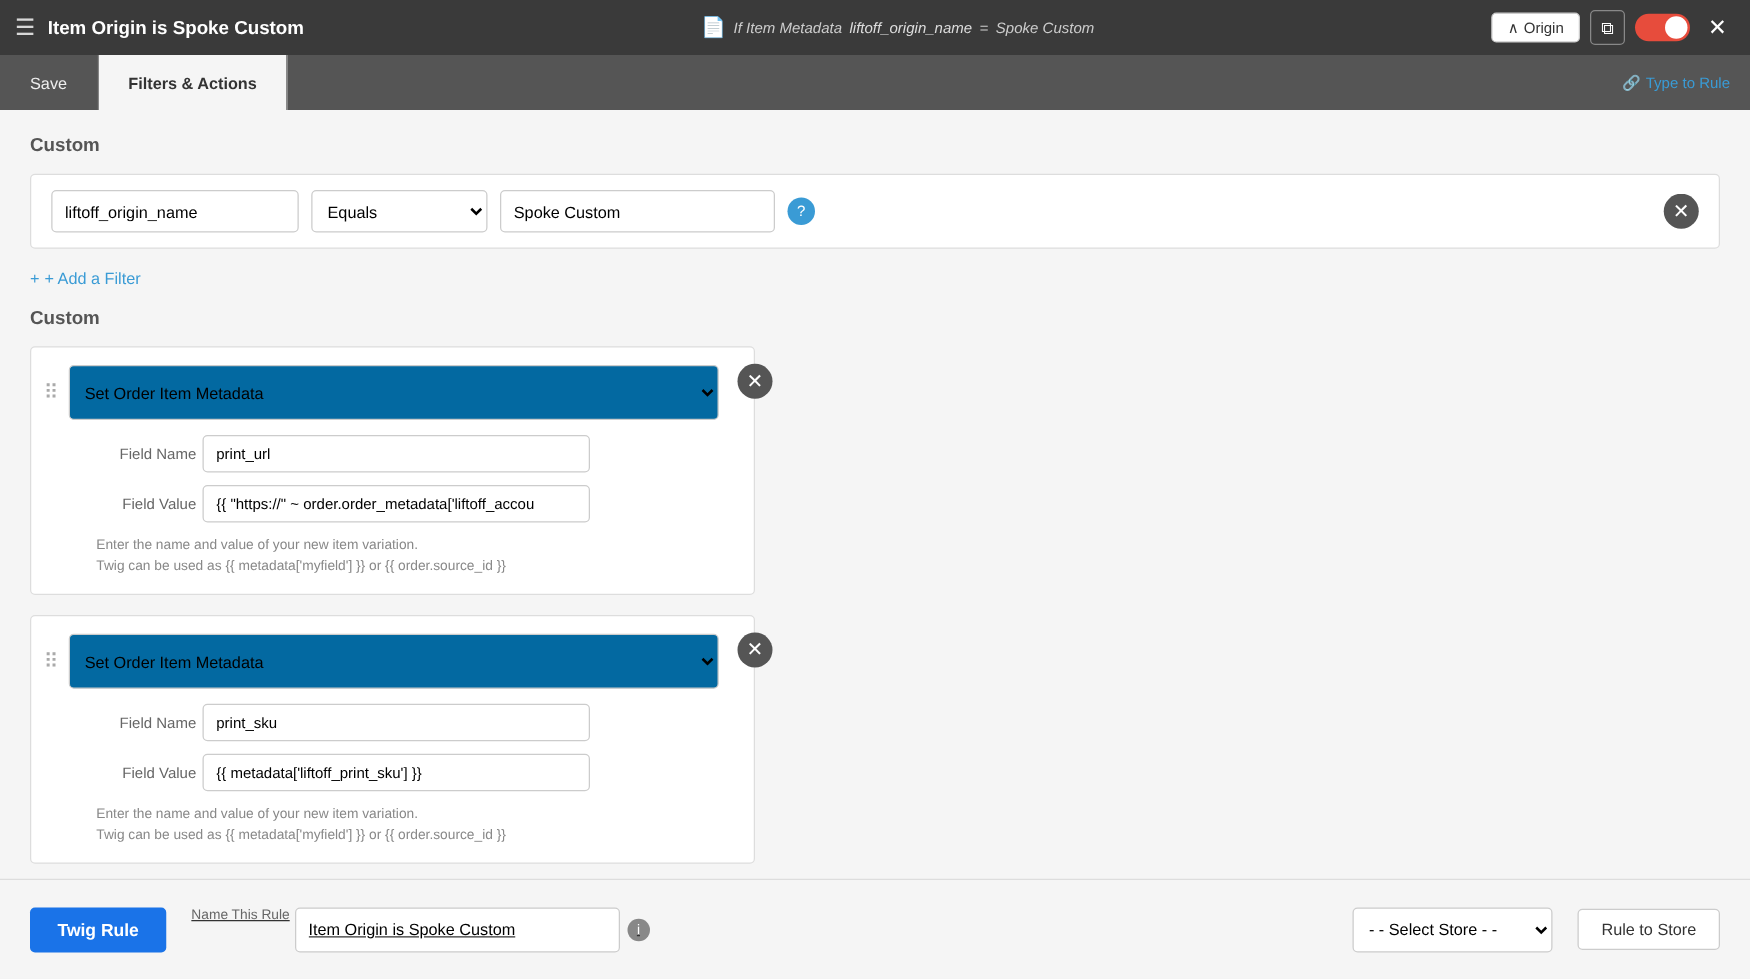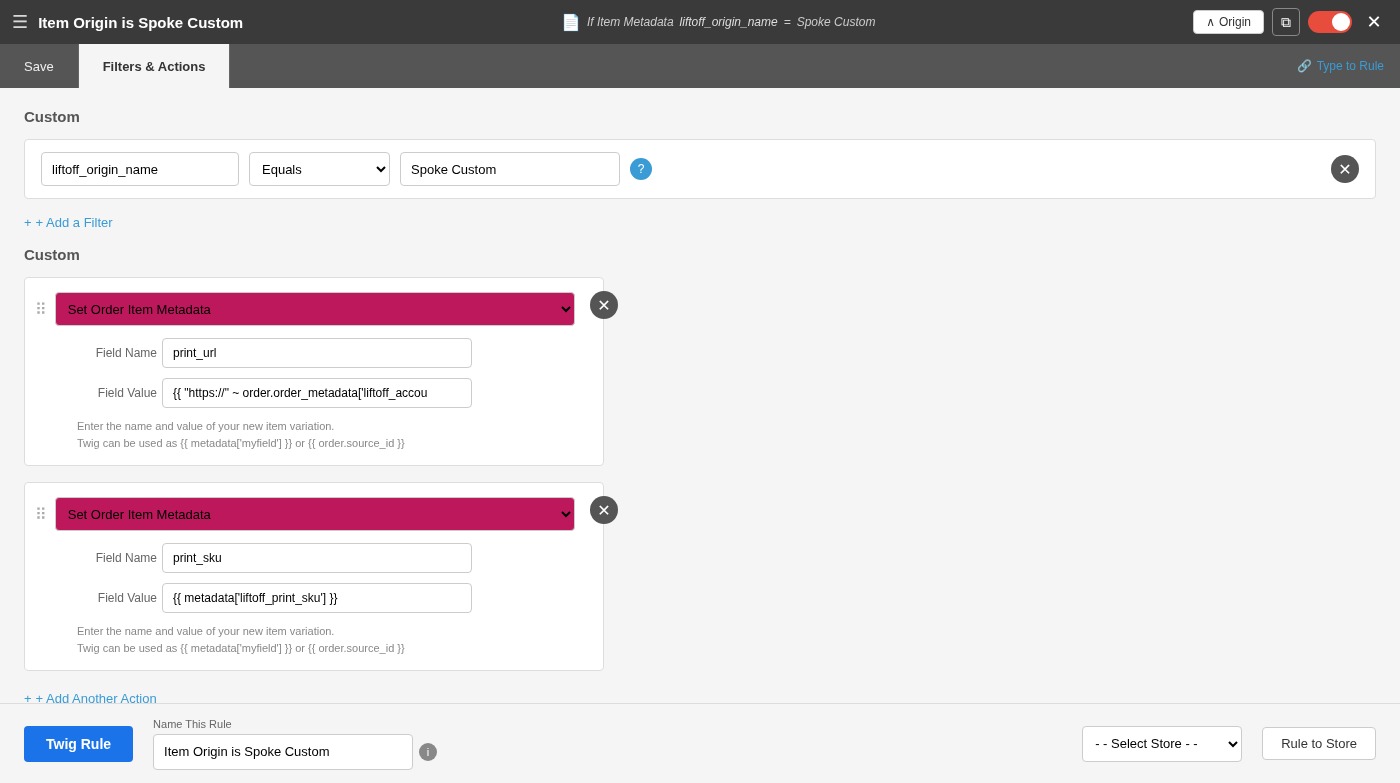--- a/index.html
+++ b/index.html
@@ -48,32 +48,32 @@
     .help-icon { width: 22px; height: 22px; background: #3a9bd5; border-radius: 50%; color: #fff; font-size: 12px; display: flex; align-items: center; justify-content: center; cursor: pointer; flex-shrink: 0; }
     .filter-spacer { flex: 1; }
     .remove-btn { width: 28px; height: 28px; background: #555; border-radius: 50%; color: #fff; font-size: 16px; display: flex; align-items: center; justify-content: center; cursor: pointer; flex-shrink: 0; border: none; }
 
     .add-link { color: #3a9bd5; font-size: 13px; cursor: pointer; display: inline-flex; align-items: center; gap: 4px; margin-top: 4px; margin-bottom: 16px; }
 
     
     .action-card { background: #fff; border: 1px solid #ddd; border-radius: 4px; padding: 14px 16px 14px 0; margin-bottom: 14px; position: relative; }
     .action-header { display: flex; align-items: center; gap: 8px; padding: 0 12px 0 10px; margin-bottom: 12px; }
     .drag-handle { color: #aaa; font-size: 16px; cursor: grab; flex-shrink: 0; }
-    .action-type-select { flex: 1; height: 34px; border: 1px solid #ccc; border-radius: 4px; padding: 0 8px; font-size: 13px; background: #be185d; }
+    .action-type-select { flex: 1; height: 44px; border: 1px solid #ccc; border-radius: 4px; padding: 0 8px; font-size: 13px; background: #0369a1; }
     .action-remove-btn { width: 28px; height: 28px; background: #555; border-radius: 50%; color: #fff; font-size: 16px; display: flex; align-items: center; justify-content: center; cursor: pointer; flex-shrink: 0; border: none; position: absolute; right: -14px; top: 14px; }
 
     .action-field-row { display: flex; align-items: center; gap: 5px; margin-bottom: 10px; padding: 0 16px 0 52px; }
     .field-label { font-size: 12px; color: #666; width: 80px; text-align: right; flex-shrink: 0; }
     .field-input { flex: 1; height: 30px; border: 1px solid #ccc; border-radius: 4px; padding: 0 10px; font-size: 12px; max-width: 310px; }
     .action-hint { font-size: 11px; color: #888; padding: 0 16px 0 52px; line-height: 1.5; }
 
     
     .footer { background: #f5f5f5; border-top: 1px solid #ddd; height: 80px; display: flex; align-items: center; padding: 0 24px; gap: 20px; }
     .btn-save { background: #1a73e8; color: #fff; border: none; border-radius: 4px; padding: 10px 22px; font-size: 14px; font-weight: 600; cursor: pointer; }
-    .name-rule-group { display: flex; flex-direction: column; gap: 4px; }
+    .name-rule-group { display: flex; flex-direction: row; gap: 4px; text-decoration: underline; }
     .name-rule-label { font-size: 11px; color: #666; }
     .name-rule-row { display: flex; align-items: center; gap: 6px; }
     .name-rule-input { height: 36px; border: 1px solid #ccc; border-radius: 4px; padding: 0 10px; font-size: 13px; width: 260px; }
     .info-icon { width: 18px; height: 18px; background: #888; border-radius: 50%; color: #fff; font-size: 11px; display: flex; align-items: center; justify-content: center; cursor: pointer; flex-shrink: 0; }
     .footer-spacer { flex: 1; }
     .select-store-select { height: 36px; border: 1px solid #ccc; border-radius: 4px; padding: 0 8px; font-size: 13px; background: #fff; min-width: 160px; }
     .btn-copy-store { background: #fff; color: #333; border: 1px solid #ccc; border-radius: 4px; padding: 8px 18px; font-size: 13px; cursor: pointer; }
   </style>
 </head>
 <body>

